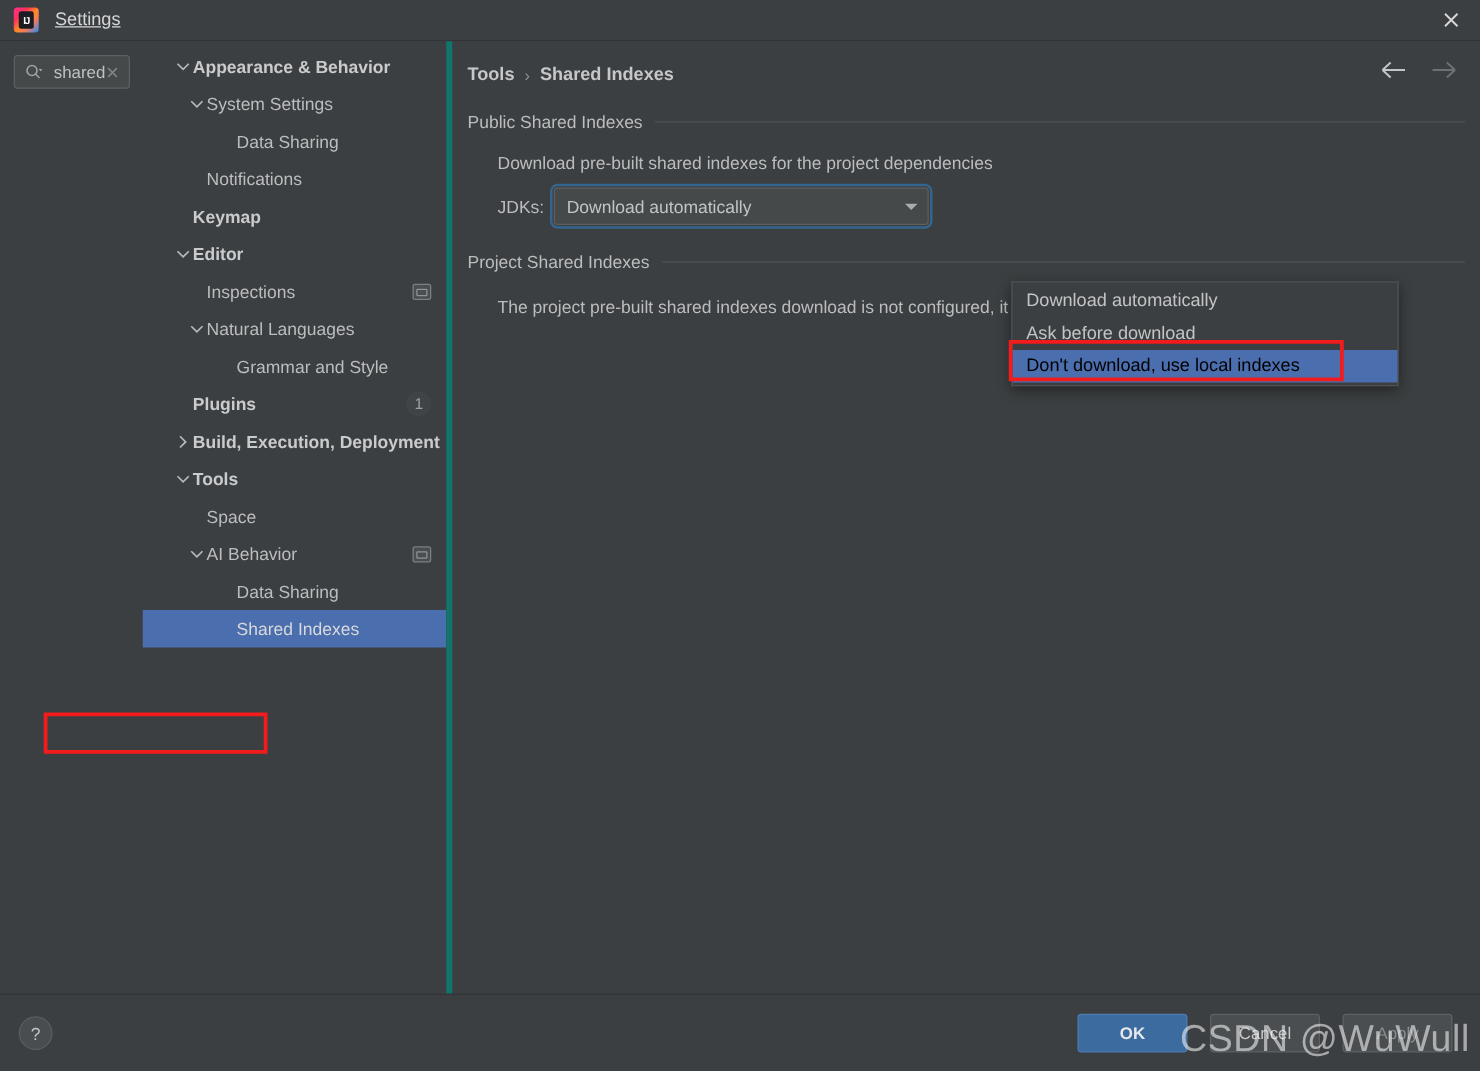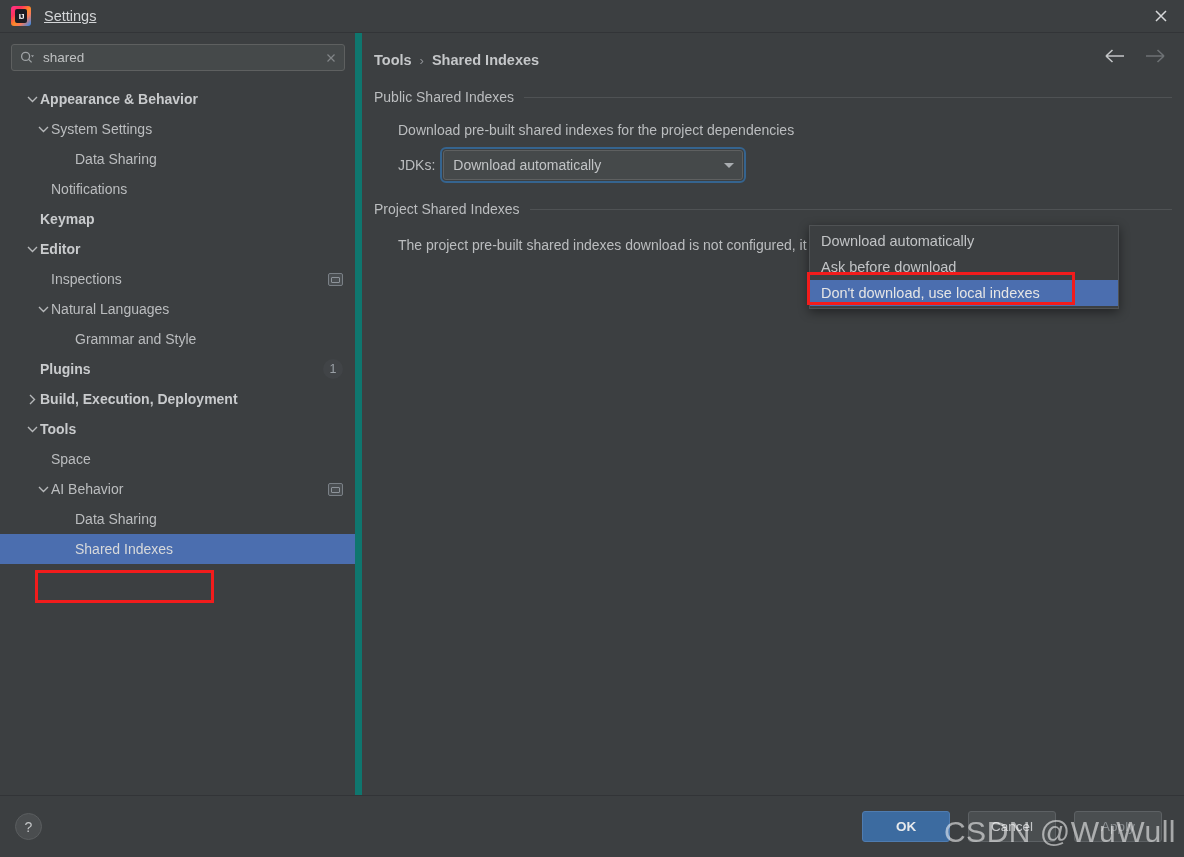--- a/index.html
+++ b/index.html
@@ -78,23 +78,22 @@
     display: flex;
     min-height: 0;
     position: relative;
   }
 
   
   .sidebar {
     width: 362px;
     flex: 0 0 362px;
     background: #3c3f41;
-    border-right: 7px solid #0f766e;
-    display: flex;
-    flex-direction: column;
+    border-right: 5px solid #0f766e;
+    display: flex;
     position: relative;
   }
   .search-row { padding: 11px 10px 8px 11px; }
   .search-box {
     height: 27px;
     background: #45494a;
     border: 1px solid #5e6060;
     border-radius: 3px;
     display: flex;
     align-items: center;
@@ -286,21 +285,21 @@
   .dd-item {
     height: 26px;
     display: flex;
     align-items: center;
     padding-left: 11px;
     font-size: 14.5px;
     color: #c2c4c6;
     cursor: pointer;
     white-space: nowrap;
   }
-  .dd-item.highlight { background: #4b6eaf; color: #e5e5e5; }
+  .dd-item.highlight { background: #4b6eaf; color: #000000; }
 
   
   .annot {
     position: absolute;
     border: 3px solid #f21c1c;
     z-index: 60;
     pointer-events: none;
   }
 
   

